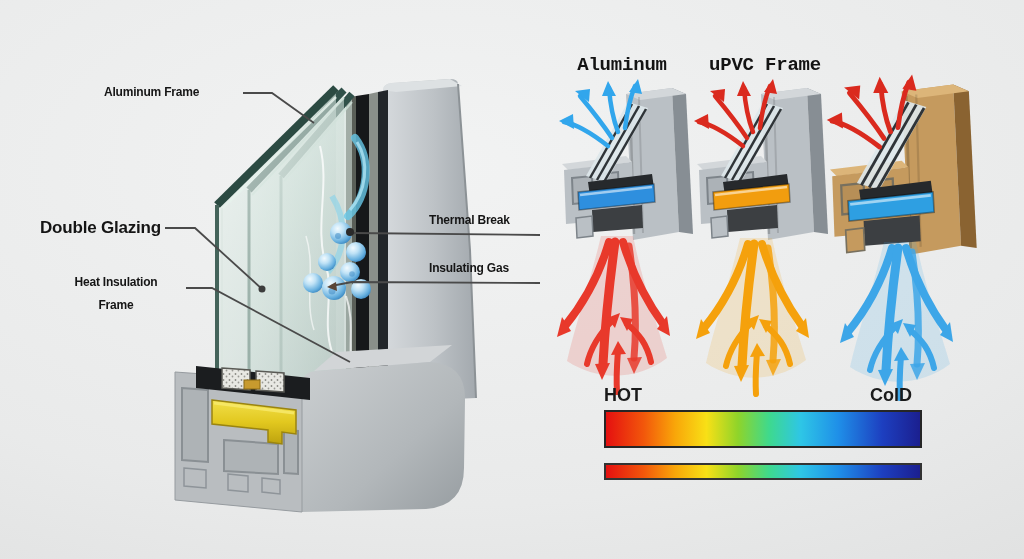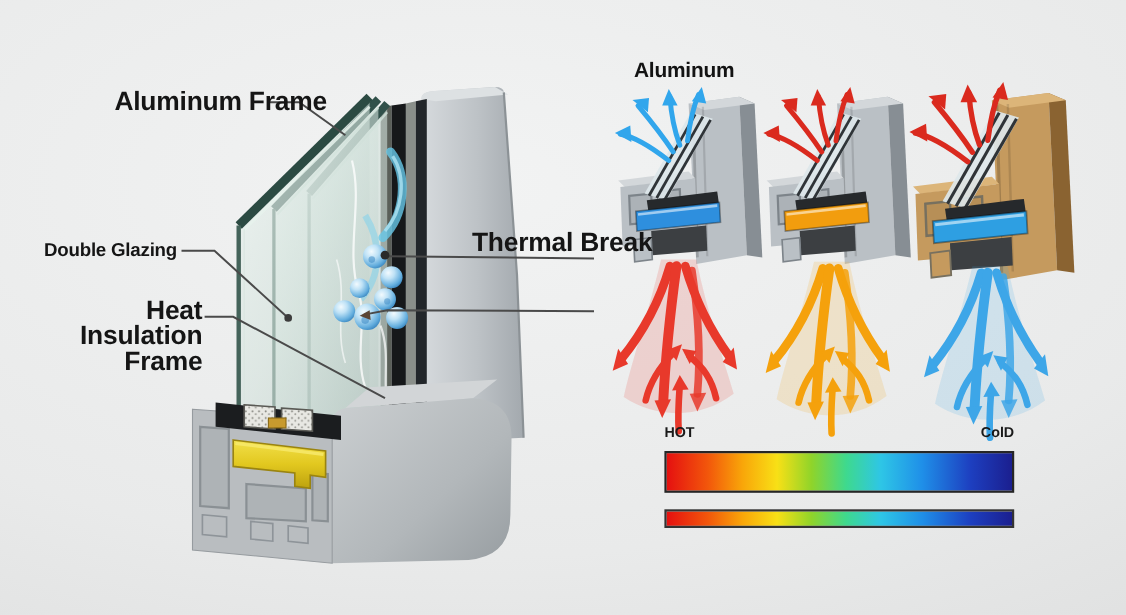--- a/index.html
+++ b/index.html
@@ -7,30 +7,30 @@
     width:1024px;height:559px;overflow:hidden;
     font-family:"Liberation Sans", sans-serif;
     background:#e9eaea;
   }
   .stage{
     position:relative;width:1024px;height:559px;
     background:radial-gradient(120% 110% at 42% 30%, #f2f3f3 0%, #e9eaea 55%, #e0e1e1 82%, #d8d9d9 100%);
   }
   .artwork{position:absolute;left:0;top:0;}
   .lbl{
-    position:absolute;color:#151515;font-weight:600;font-size:24px;
+    position:absolute;color:#151515;font-weight:600;font-size:12px;
     letter-spacing:-0.2px;line-height:23px;white-space:nowrap;
   }
-  .lbl.center{text-align:right;white-space:normal;}
+  .lbl.center{text-align:center;white-space:normal;}
   .frame-header{
     position:absolute;top:54px;color:#131313;font-weight:600;font-size:19px;
-    text-align:center;letter-spacing:-0.2px;
+    text-align:center;letter-spacing:-0.2px;font-family:Liberation Mono, monospace;
   }
   .legend-label{
-    position:absolute;top:385px;color:#1a1a1a;font-weight:600;font-size:13px;
+    position:absolute;top:385px;color:#1a1a1a;font-weight:600;font-size:18px;
   }
   .grad-bar{
     position:absolute;left:604px;width:318px;box-sizing:border-box;
     background:linear-gradient(90deg,#e51010 0%,#f2570b 12%,#f9a609 22%,#f8e016 32%,#8fd42a 42%,#3ed98e 52%,#2ec6e6 62%,#1f8fe8 74%,#1d3fc0 88%,#1b1f8f 100%);
   }
   .grad-bar.primary{top:410px;height:38px;border:2px solid #262626;}
   .grad-bar.secondary{top:463px;height:17px;border:2px solid #333;}
 </style>
 </head>
 <body>
@@ -235,23 +235,25 @@
 
   <div class="lbl" style="left:40px;top:216px;font-size:17px;">Double Glazing</div>
 
   <div class="lbl center" style="left:48px;top:271px;width:136px;">
     <div>Heat Insulation</div>
     <div>Frame</div>
   </div>
 
   <div class="lbl" style="left:429px;top:209px;">Thermal Break</div>
 
+  <div class="lbl" style="left:429px;top:257px;">Insulating Gas</div>
 
   <div class="frame-header" style="left:560px;width:124px;">Aluminum</div>
 
+  <div class="frame-header" style="left:702px;width:126px;">uPVC Frame</div>
 
 
   <div class="legend-label" style="left:604px;">HOT</div>
-  <div class="legend-label" style="left:860px;width:62px;text-align:right;">ColD</div>
+  <div class="legend-label" style="left:860px;width:62px;text-align:center;">ColD</div>
   <div class="grad-bar primary"></div>
   <div class="grad-bar secondary"></div>
 
 </div>
 
 </body></html>

